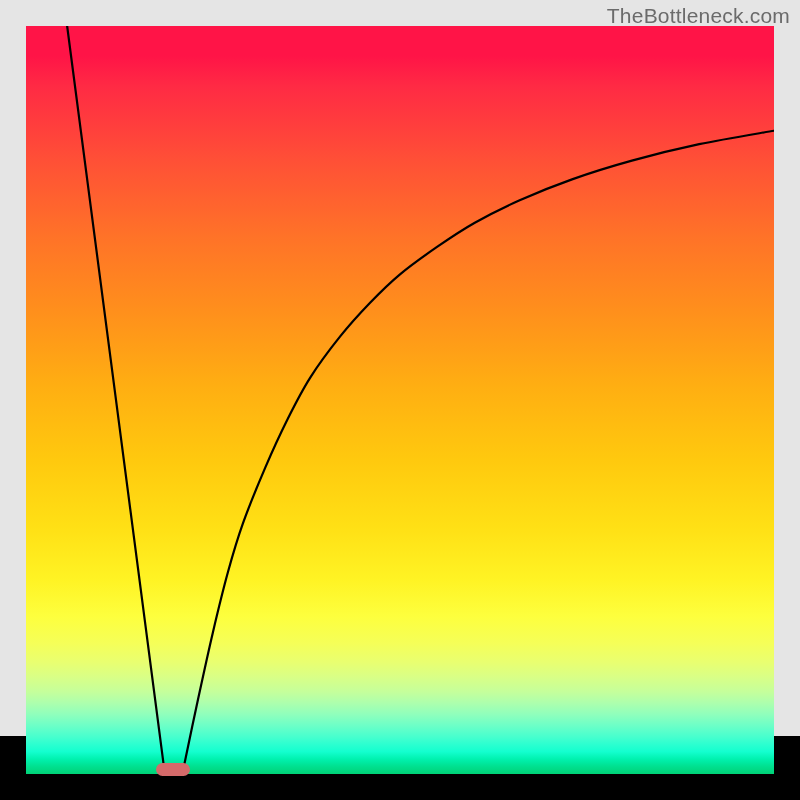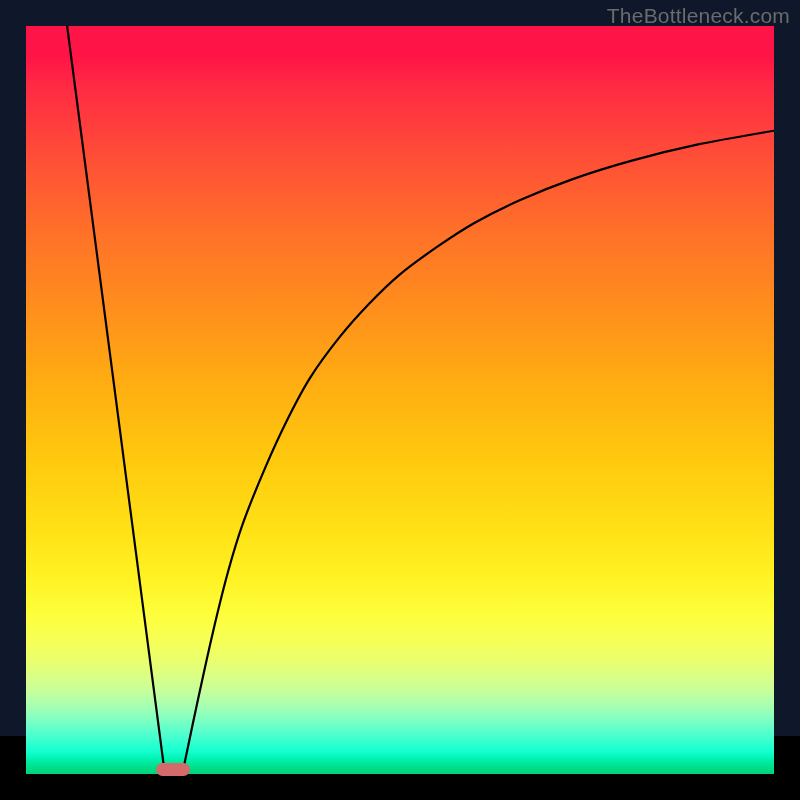--- a/index.html
+++ b/index.html
@@ -10,21 +10,21 @@
     overflow: hidden;
     background: #000;
     font-family: Arial, Helvetica, sans-serif;
   }
   .frame {
     position: absolute;
     top: 0;
     left: 0;
     width: 800px;
     height: 736px;
-    background: #0f172a;
+    background: #e5e5e5;
   }
   .plot-area {
     position: absolute;
     top: 26px;
     left: 26px;
     width: 748px;
     height: 748px;
   }
   .gradient-bg {
     position: absolute;

